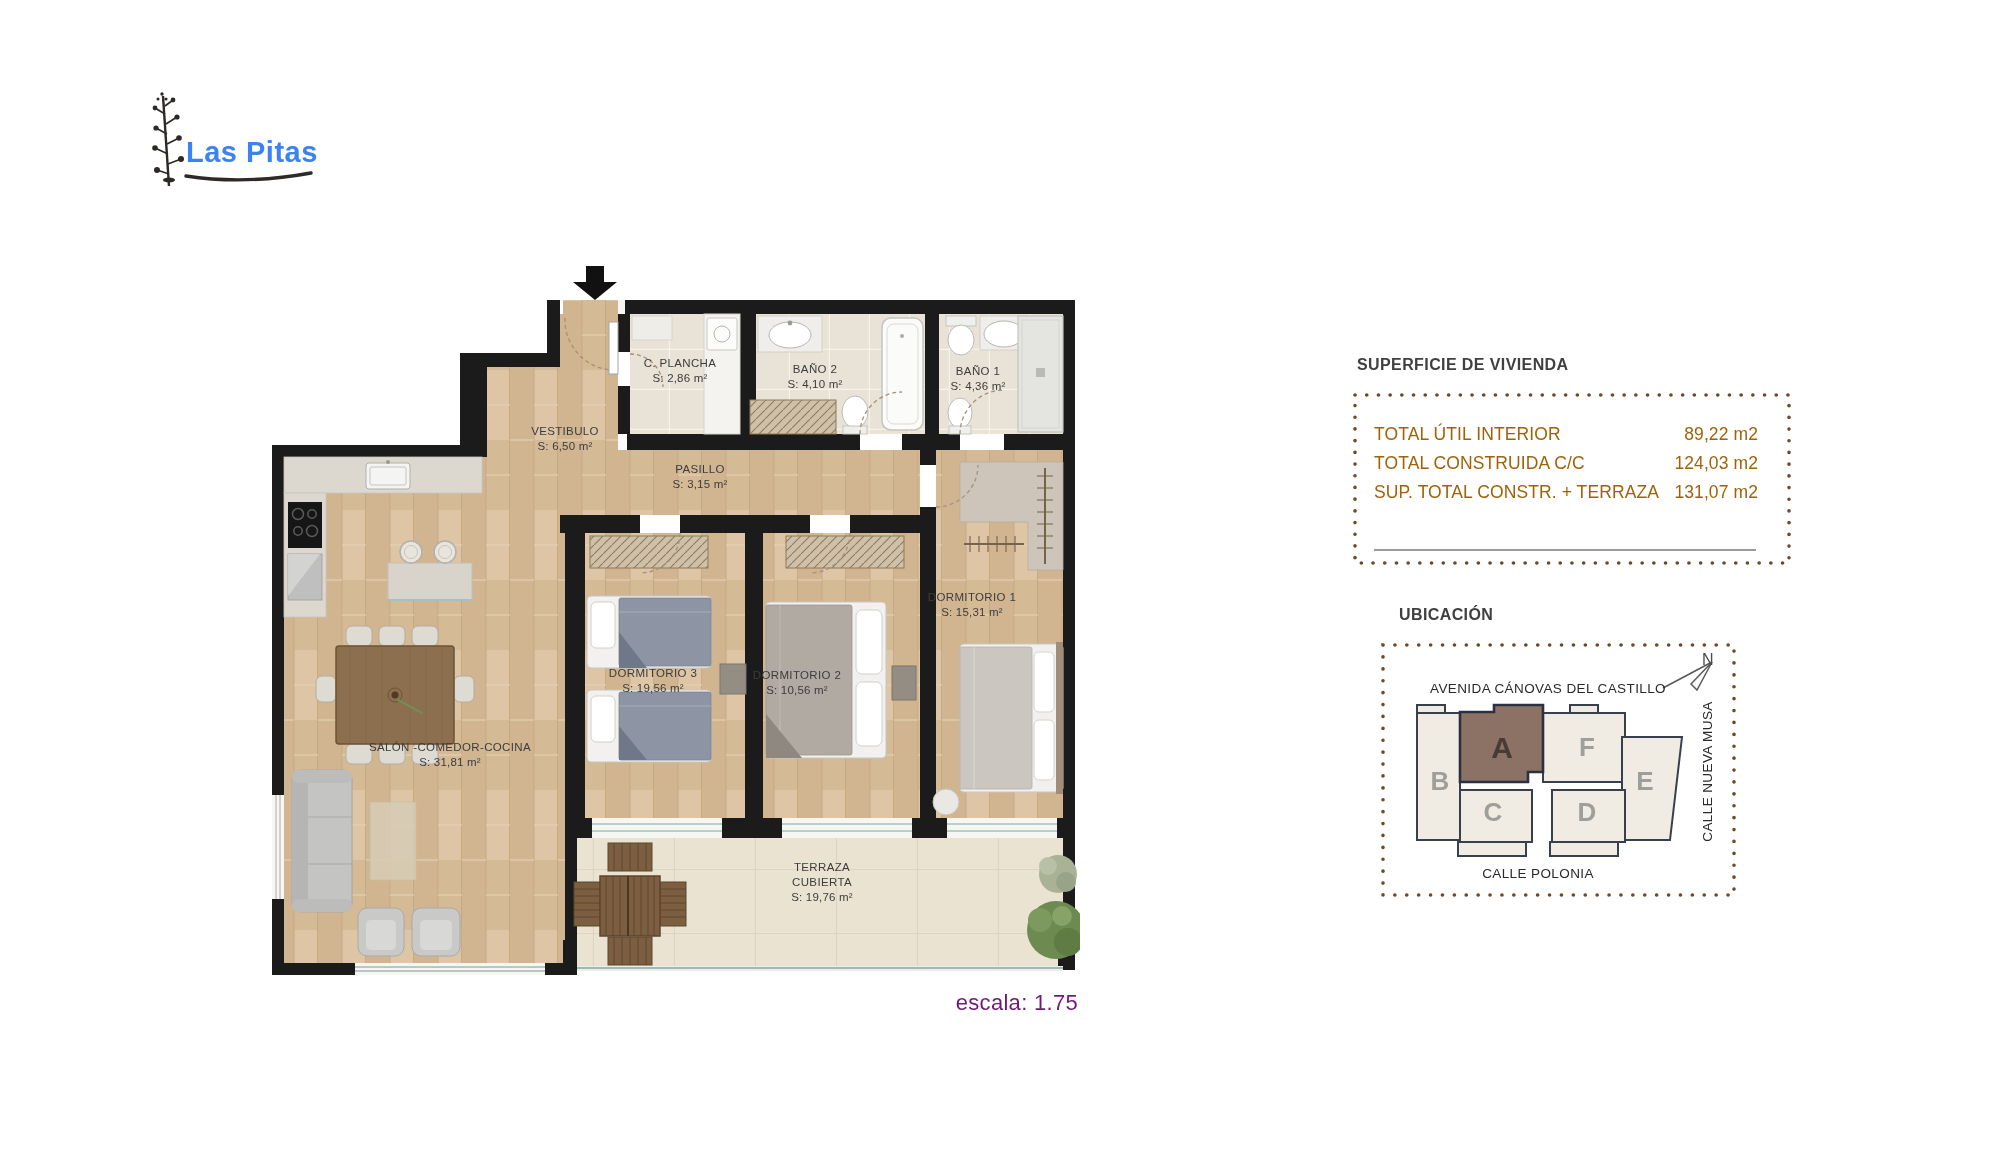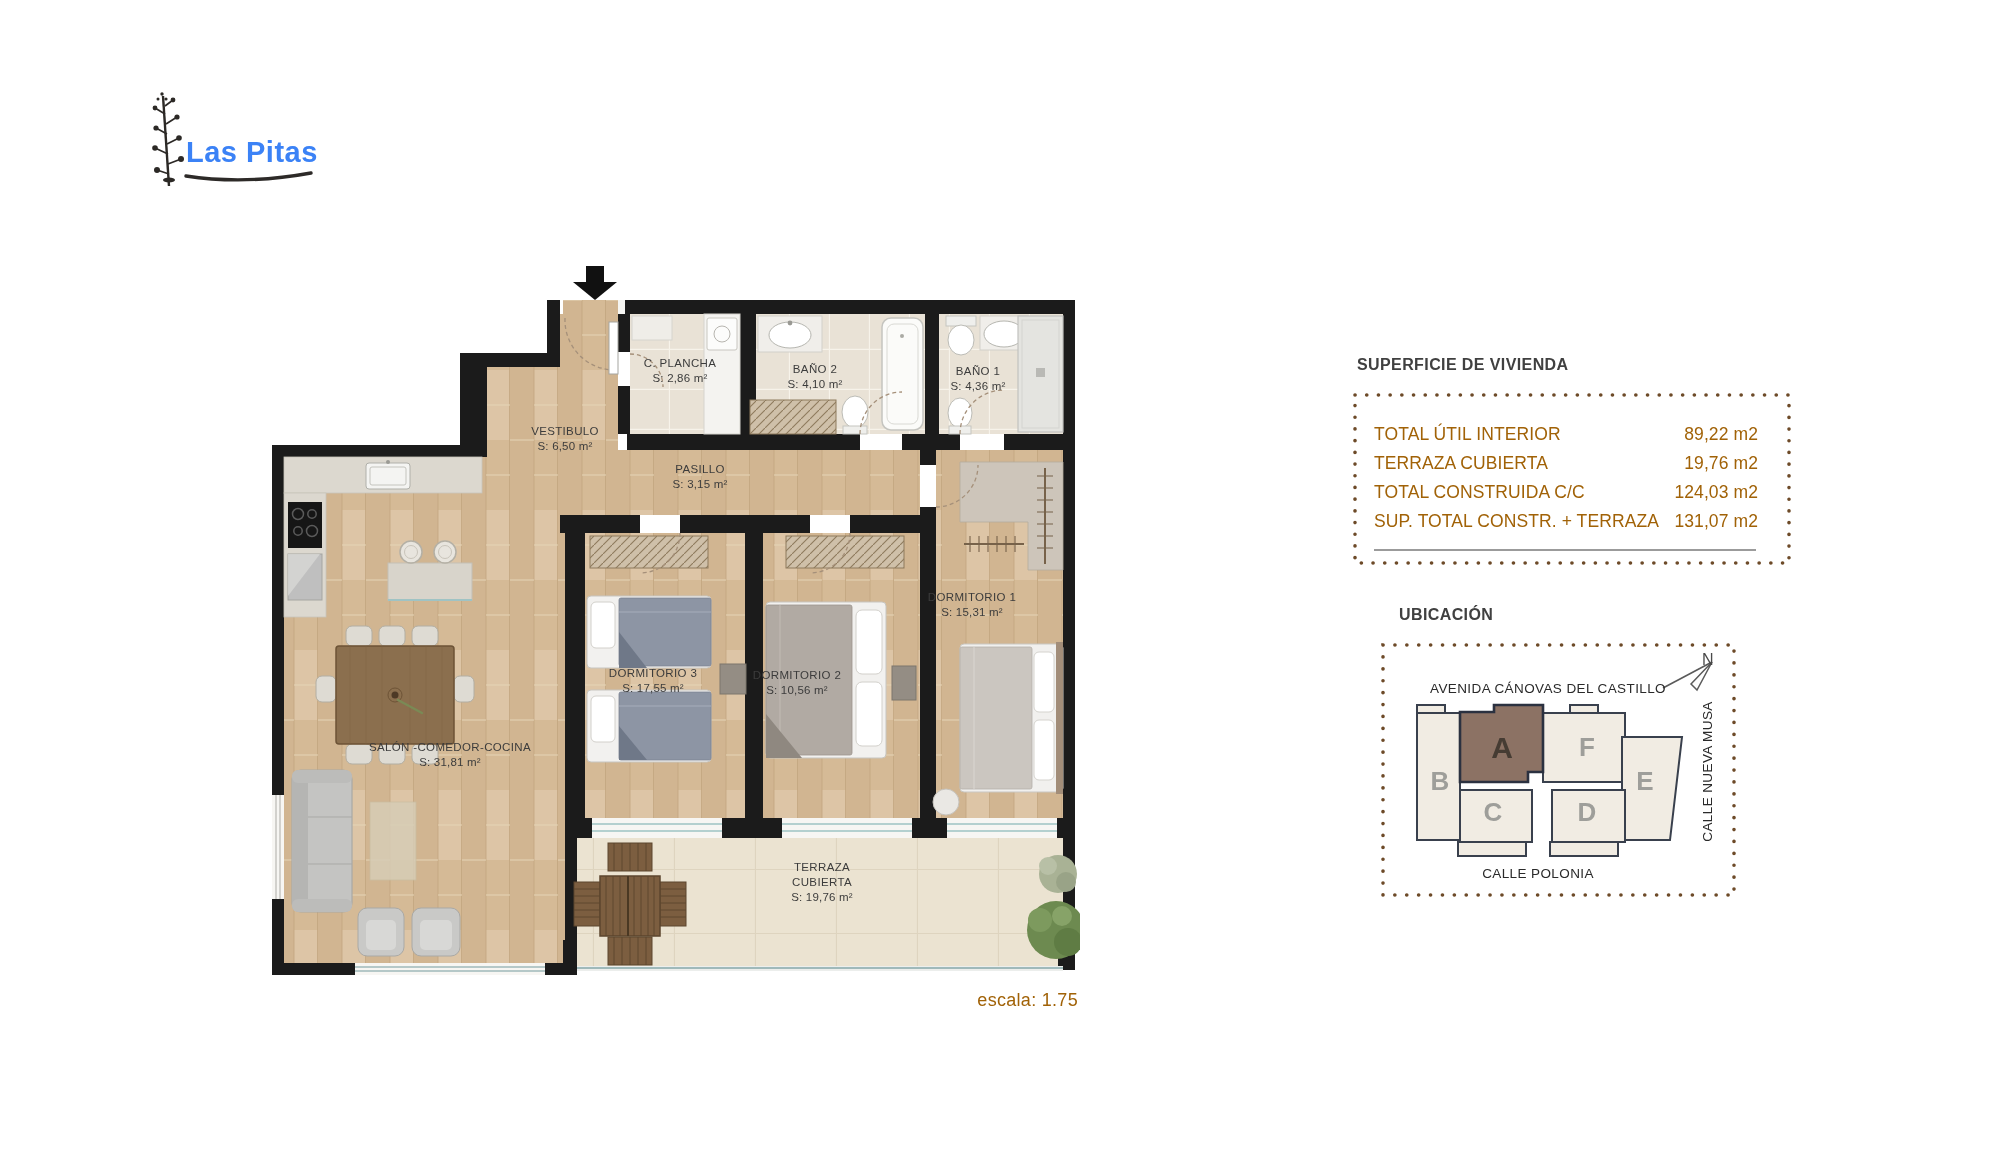--- a/index.html
+++ b/index.html
@@ -4,21 +4,21 @@
 <style>
   html,body{margin:0;padding:0;background:#ffffff;}
   body{font-family:"Liberation Sans",sans-serif;}
   #page{position:relative;width:2000px;height:1173px;background:#fff;overflow:hidden;}
   .abs{position:absolute;}
   
   .brand-text{font-size:29px;font-weight:bold;color:#3b82f6;letter-spacing:.5px;}
   
   .room-label{color:#3c3c3c;font-size:11.5px;letter-spacing:.35px;text-align:center;line-height:1.32;}
   .room-label .area{letter-spacing:.2px;}
-  .scale-note{font-size:18px;color:#a16207;text-align:right;letter-spacing:.3px;}
+  .scale-note{font-size:22px;color:#701a75;text-align:right;letter-spacing:.3px;}
   
   .panel-title{font-size:16px;font-weight:600;color:#404040;letter-spacing:.4px;}
   .surface-rows{width:384px;}
   .surface-row{display:flex;justify-content:space-between;align-items:center;height:29px;
                font-size:17.5px;color:#a16207;letter-spacing:.1px;}
   .surface-row .val{text-align:right;}
   .separator{border-top:2px solid #9b9b9b;width:382px;height:0;}
   .street{font-size:13.5px;color:#2a2a2a;letter-spacing:.4px;text-align:center;}
   .street-vert{transform:rotate(-90deg);}
   .north-n{font-size:16px;color:#4a4a4a;}
@@ -328,21 +328,21 @@
   <div class="abs room-label" style="left:507px;top:424px;width:116px;">
     <div>VESTIBULO</div>
       <div class="area">S: 6,50 m²</div>
   </div>
   <div class="abs room-label" style="left:650px;top:462px;width:100px;">
     <div>PASILLO</div>
       <div class="area">S: 3,15 m²</div>
   </div>
   <div class="abs room-label" style="left:580px;top:666px;width:146px;">
     <div>DORMITORIO 3</div>
-      <div class="area">S: 17,55 m²</div>
+      <div class="area">S: 19,56 m²</div>
   </div>
   <div class="abs room-label" style="left:724px;top:668px;width:146px;">
     <div>DORMITORIO 2</div>
       <div class="area">S: 10,56 m²</div>
   </div>
   <div class="abs room-label" style="left:899px;top:590px;width:146px;">
     <div>DORMITORIO 1</div>
       <div class="area">S: 15,31 m²</div>
   </div>
   <div class="abs room-label" style="left:340px;top:740px;width:220px;">
@@ -357,24 +357,20 @@
   <div class="abs scale-note" style="left:880px;top:990px;width:198px;">escala: 1.75</div>
 
   <div class="abs panel-title" style="left:1357px;top:356px;">SUPERFICIE DE VIVIENDA</div>
   <svg class="abs" style="left:1352px;top:392px;" width="440" height="174" viewBox="0 0 440 174">
     <rect x="3" y="3" width="434" height="168" fill="none" stroke="#6d4a28" stroke-width="3.6" stroke-dasharray="0.1 11.6" stroke-linecap="round"></rect>
   </svg>
   <div class="abs surface-rows" style="left:1374px;top:420px;">
     <div class="surface-row">
       <span>TOTAL ÚTIL INTERIOR</span>
         <span class="val">89,22 m2</span>
-    </div>
-    <div class="surface-row">
-      <span>TERRAZA CUBIERTA</span>
-        <span class="val">19,76 m2</span>
     </div>
     <div class="surface-row">
       <span>TOTAL CONSTRUIDA C/C</span>
         <span class="val">124,03 m2</span>
     </div>
     <div class="surface-row">
       <span>SUP. TOTAL CONSTR. + TERRAZA</span>
         <span class="val">131,07 m2</span>
     </div>
   </div>

